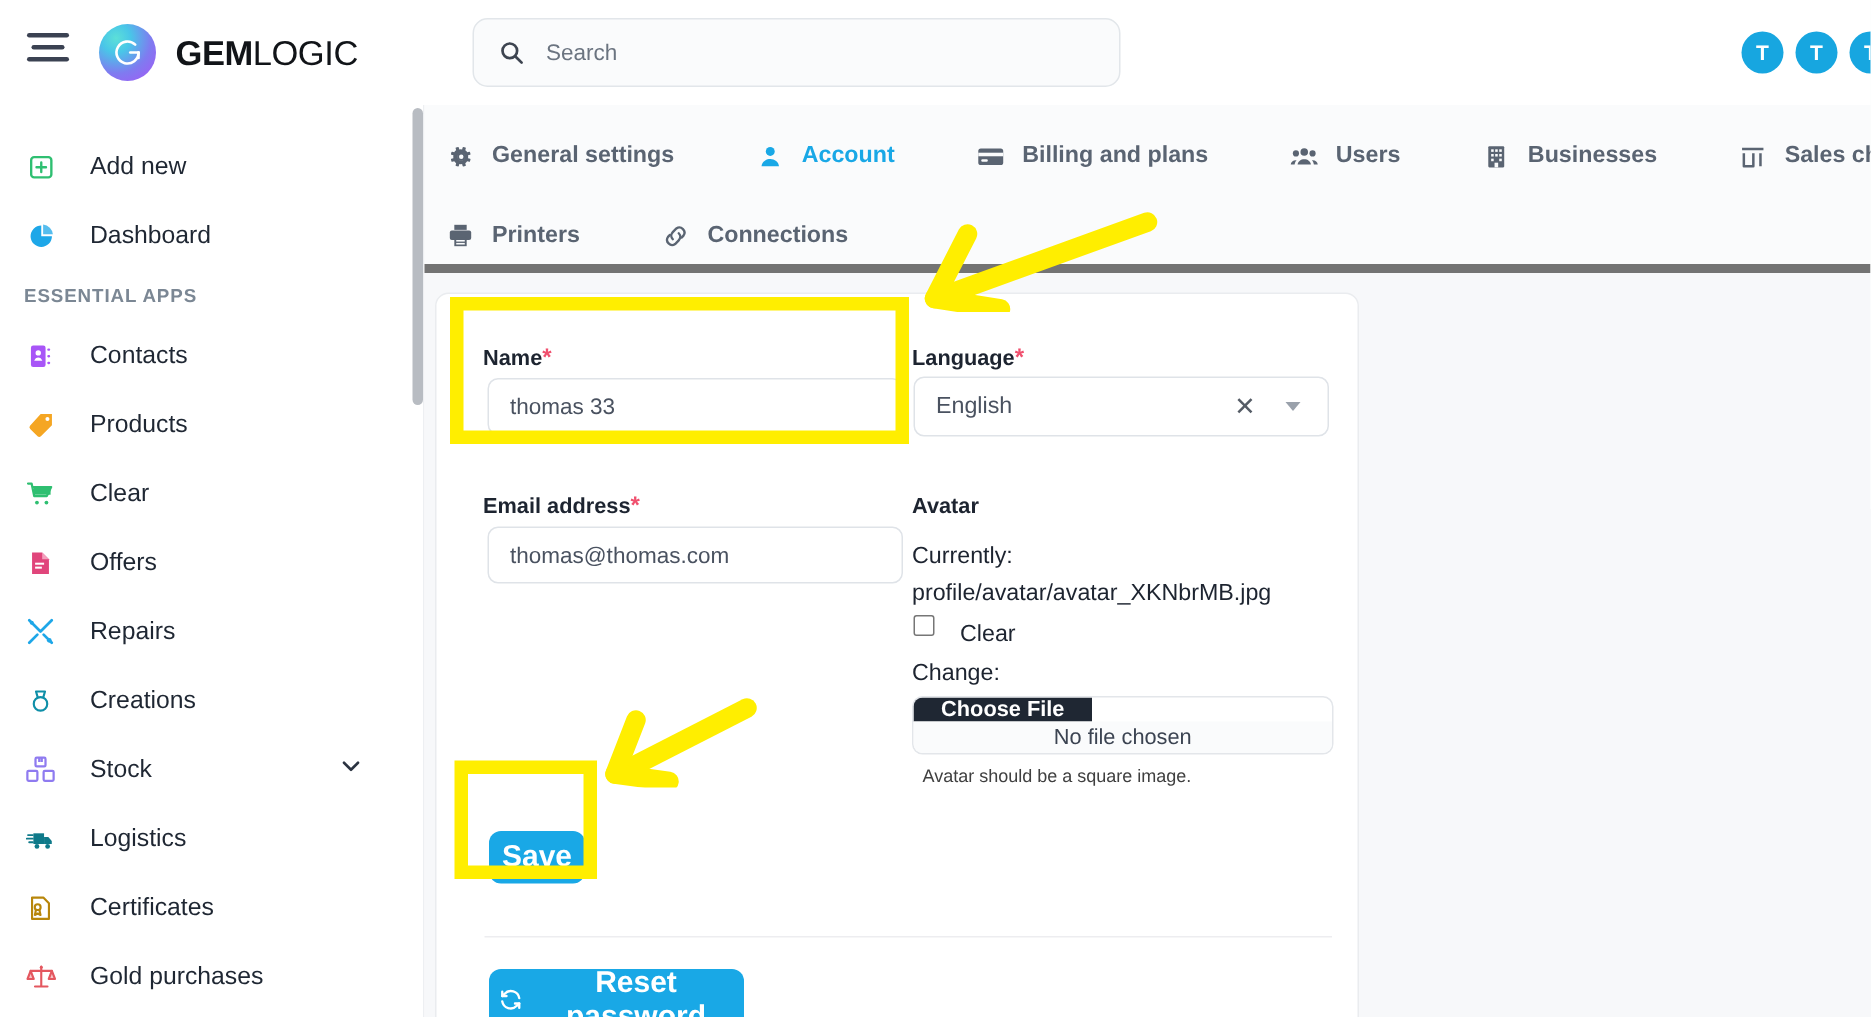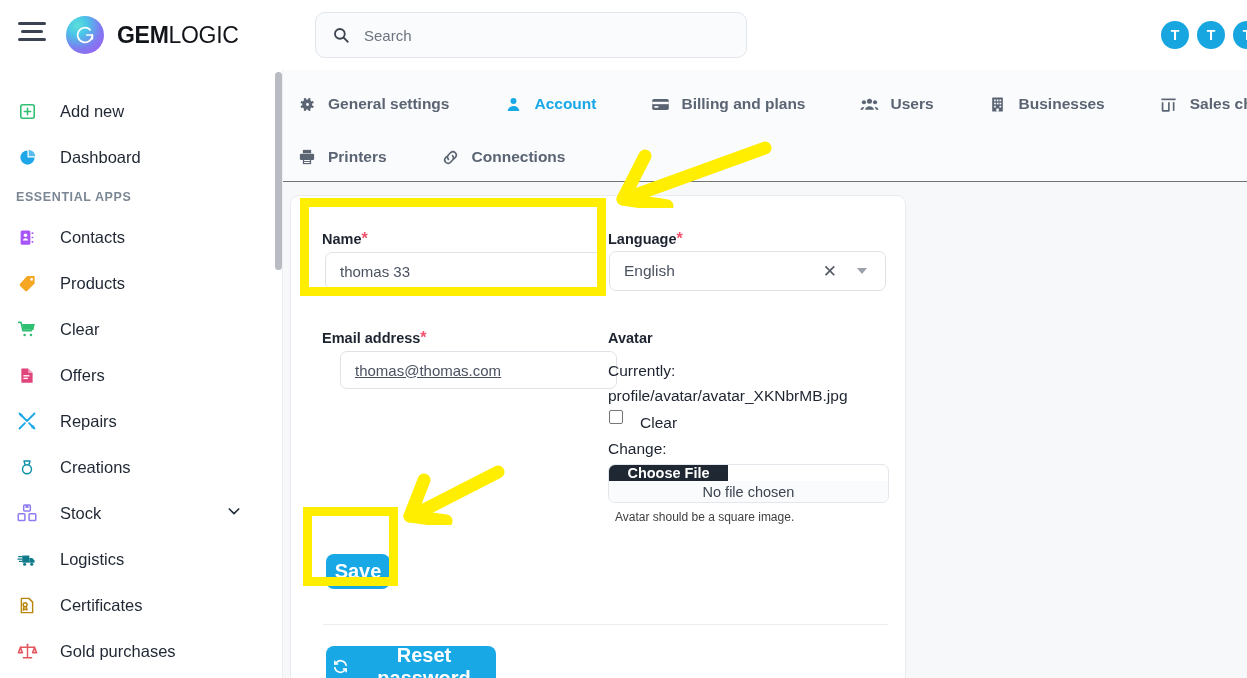--- a/index.html
+++ b/index.html
@@ -91,21 +91,21 @@
     background:#b8bcc2; border-radius:4px;
   }
 
   
   .content {
     position:absolute; left:283px; top:70px; width:964px; height:608px;
     background:#f7f8fa;
   }
   .tabsbar {
     position:absolute; left:0; top:0; width:964px; height:112px;
-    background:#fafbfc; border-bottom:1px solid #737373;
+    background:#fafbfc; border-bottom:6px solid #737373;
   }
   .tabrow { position:absolute; left:0; display:flex; align-items:center; height:50px; }
   .tabrow.r1 { top:9px; }
   .tabrow.r2 { top:62px; }
   .tab {
     display:flex; align-items:center; height:40px; padding:0 14px;
     margin-right:26px; cursor:pointer; color:#5a6472; font-size:15.5px; font-weight:600;
     white-space:nowrap;
   }
   .tab .ticon { width:20px; height:20px; margin-right:11px; flex:none; display:flex; align-items:center; justify-content:center;}
@@ -476,21 +476,21 @@
       </div>
       <div class="sel" style="position:absolute; left:318px; top:55px;">
         <span>English</span>
         <span class="x">✕</span>
         <span class="caret"></span>
       </div>
 
       <div style="position:absolute; left:31px; top:133px;">
         <span class="fieldlabel">Email address</span><span class="req">*</span>
       </div>
-      <div class="inp" style="position:absolute; left:49px; top:155px;text-decoration:underline;">
+      <div class="inp" style="position:absolute; left:34px; top:155px;">
         <span>thomas@thomas.com</span>
       </div>
 
       <div style="position:absolute; left:317px; top:133px;">
         <span class="fieldlabel">Avatar</span>
       </div>
       <div class="plaintxt" style="position:absolute; left:317px; top:162px; width:290px;">Currently:</div>
       <div class="plaintxt" style="position:absolute; left:317px; top:187px; width:300px; white-space:nowrap;">profile/avatar/avatar_XKNbrMB.jpg</div>
       <div class="chkrow" style="position:absolute; left:318px; top:214px;">
         <span class="chk"></span>

